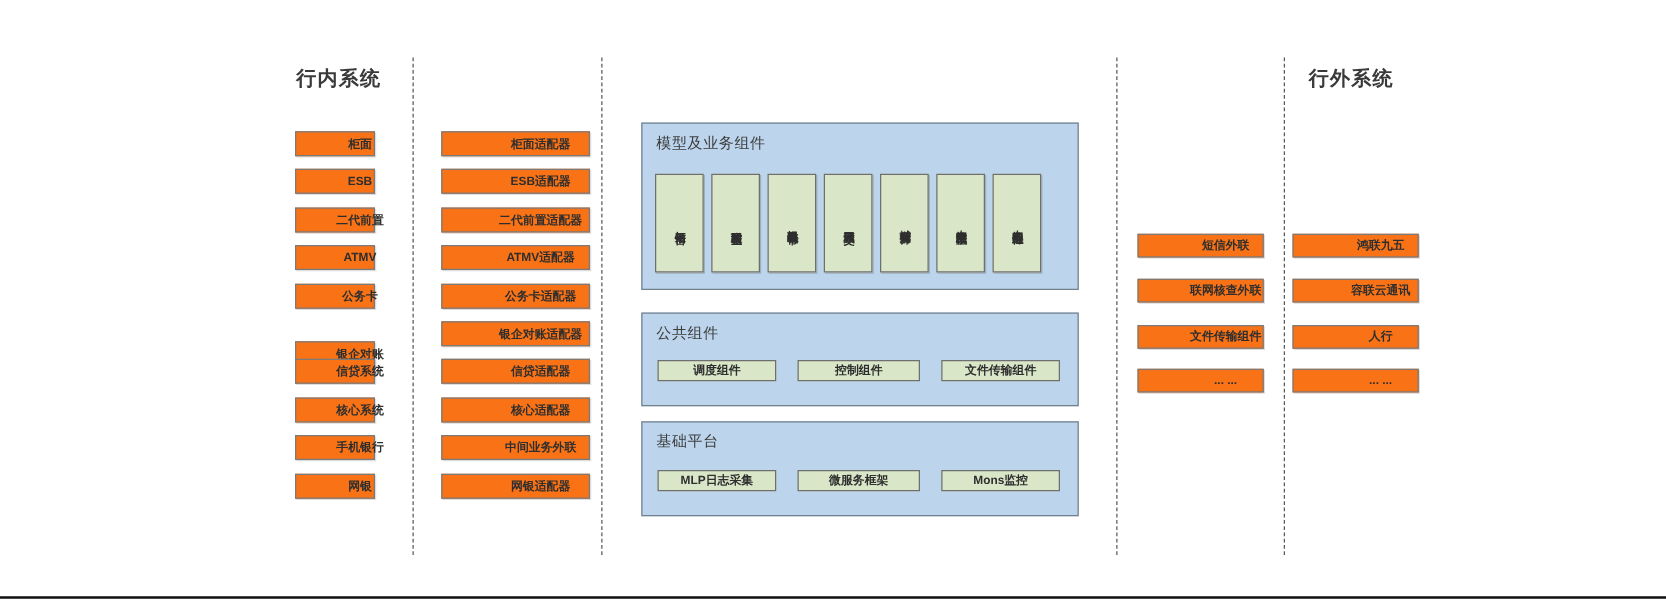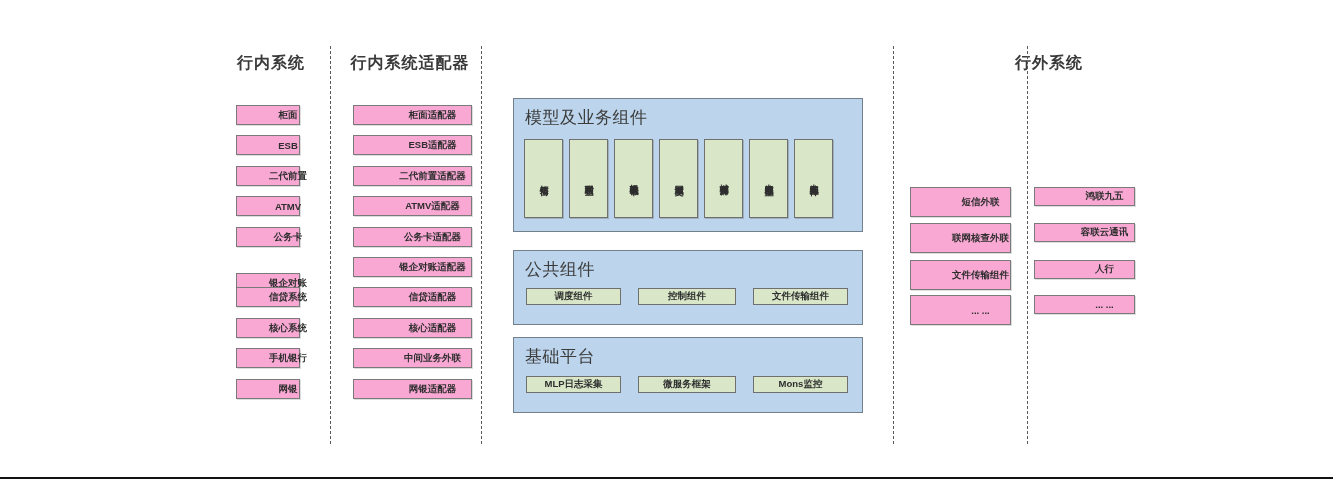--- a/index.html
+++ b/index.html
@@ -24,50 +24,50 @@
   }
   .vsep {
     position: absolute;
     top: 46px;
     height: 398px;
     width: 0;
     border-left: 1px dashed #595959;
   }
   .gbox {
     position: absolute;
-    background: #f9a8d4;
+    background: #f97316;
     border: 1px solid #7a7a7a;
     box-sizing: border-box;
     display: flex;
     align-items: center;
     justify-content: center;
     font-size: 9.5px;
     font-weight: bold;
     color: #2e2e2e;
     box-shadow: 1px 1px 0 rgba(120,120,120,0.25);
     white-space: nowrap;
     padding-left: 40px;
   }
   .col1 { left: 236px; width: 64px;  height: 20px; }
   .col2 { left: 353px; width: 119px; height: 20px; }
-  .col4 { left: 910px; width: 101px; height: 30px; text-align: center; }
+  .col4 { left: 910px; width: 101px; height: 19px; text-align: center; }
   .col5 { left: 1034px; width: 101px; height: 19px; }
   .panel {
     position: absolute;
     left: 513px;
     width: 350px;
     background: #bcd5ec;
     border: 1px solid #72808d;
     box-sizing: border-box;
   }
   .panel-title {
     position: absolute;
     left: 11px;
     top: 7px;
-    font-size: 17px;
+    font-size: 12px;
     color: #3c3c3c;
     letter-spacing: 0.5px;
   }
   .vbox {
     position: absolute;
     top: 40px;
     width: 39px;
     height: 79px;
     background: #d9e7c8;
     border: 1px solid #6f6f6f;
@@ -108,22 +108,21 @@
     height: 2px;
     background: #111111;
   }
 </style>
 </head>
 <body>
 
 <div class="diagram">
 
   <div class="hdr" style="left:206px">行内系统</div>
-  <div class="hdr" style="left:345px">行内系统适配器</div>
-  <div class="hdr" style="left:984px">行外系统</div>
+  <div class="hdr" style="left:1016px">行外系统</div>
 
   <div class="vsep" style="left:330px"></div>
   <div class="vsep" style="left:481px"></div>
   <div class="vsep" style="left:893px"></div>
   <div class="vsep" style="left:1027px"></div>
 
   <div class="gbox col1" style="top:105px">柜面</div>
   <div class="gbox col1" style="top:135px">ESB</div>
   <div class="gbox col1" style="top:166px">二代前置</div>
   <div class="gbox col1" style="top:196px">ATMV</div>

